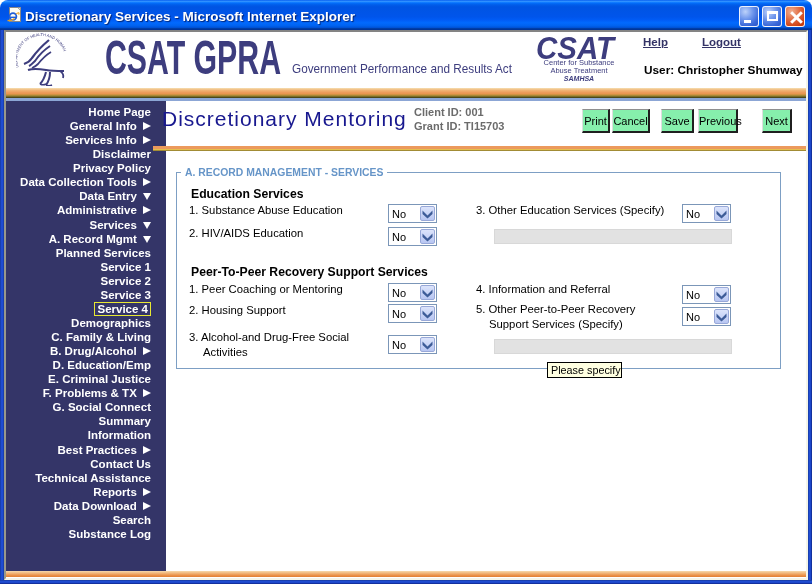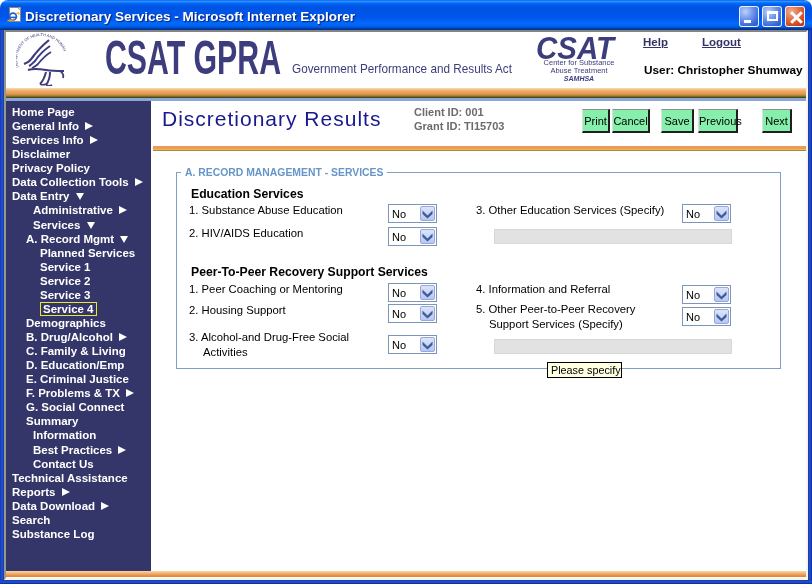--- a/index.html
+++ b/index.html
@@ -19,21 +19,21 @@
 #borderR { position:absolute; left:808px; top:30px; width:4px; height:550px; background:linear-gradient(to right,#16399f,#2253e2 50%,#0e2486); }
 #borderB { position:absolute; left:0; top:580px; width:812px; height:4px; background:linear-gradient(to bottom,#16399f,#2253e2 50%,#0e2486); }
 #client { position:absolute; left:4px; top:30px; width:804px; height:550px; background:#fff;
   border-top:2px solid #848484; border-left:2px solid #98988a; border-right:2px solid #f4f4e8; border-bottom:2px solid #f4f4e8; }
 #doc { position:absolute; left:6px; top:32px; width:800px; height:546px; background:#fff; }
 
 #hdr { position:absolute; left:0; top:0; width:800px; height:56px; background:#fff; }
 #obar1 { position:absolute; left:0; top:56px; width:800px; height:10px;
   background:linear-gradient(to bottom,#f6dfb2 0%,#f0b577 22%,#ec9c5b 45%,#e9954f 58%,#c0913c 70%,#8a7a2c 82%,#55501d 92%,#3a3714 100%); }
 #bline { position:absolute; left:0; top:66px; width:800px; height:3px; background:#8ca6d5; }
-#sidebar { position:absolute; left:0; top:69px; width:145px; height:470px; background:#343568; color:#fff; font-weight:bold; font-size:11.5px; }
+#sidebar { position:absolute; left:0; top:69px; width:160px; height:470px; background:#343568; color:#fff; font-weight:bold; font-size:11.5px;text-align:right; }
 #obar2 { position:absolute; left:0; top:539px; width:800px; height:6px;
   background:linear-gradient(to bottom,#f7d9ac 0%,#f0b274 40%,#ea8f46 75%,#e07f33 100%); }
 
 #menu { position:absolute; left:0; top:4px; width:145px; line-height:14.07px; white-space:nowrap; }
 .L0 { padding-left:6px; } .L1 { padding-left:27px; } .L2 { padding-left:20px; } .L3 { padding-left:34px; }
 .ar { display:inline-block; width:0; height:0; border-left:8px solid #fff; border-top:4px solid transparent; border-bottom:4px solid transparent; margin-left:3px; }
 .ad { display:inline-block; width:0; height:0; border-top:7px solid #fff; border-left:4px solid transparent; border-right:4px solid transparent; margin-left:3px; }
 .sel4 { border:1px solid #e8e832; padding:0 2px; }
 
 #title { position:absolute; left:156px; top:75px; font-size:21px; color:#18188f; letter-spacing:1px; }
@@ -127,38 +127,38 @@
     <div class="L0">Data Entry <span class="ad"></span></div>
     <div class="L1">Administrative <span class="ar"></span></div>
     <div class="L1">Services <span class="ad"></span></div>
     <div class="L2">A. Record Mgmt <span class="ad"></span></div>
     <div class="L3">Planned Services</div>
     <div class="L3">Service 1</div>
     <div class="L3">Service 2</div>
     <div class="L3">Service 3</div>
     <div class="L3"><span class="sel4">Service 4</span></div>
     <div class="L2">Demographics</div>
+    <div class="L2">C. Family &amp; Living</div>
     <div class="L2">B. Drug/Alcohol <span class="ar"></span></div>
-    <div class="L2">C. Family &amp; Living</div>
     <div class="L2">D. Education/Emp</div>
     <div class="L2">E. Criminal Justice</div>
     <div class="L2">F. Problems &amp; TX <span class="ar"></span></div>
     <div class="L2">G. Social Connect</div>
     <div class="L2">Summary</div>
     <div class="L1">Information</div>
     <div class="L1">Best Practices <span class="ar"></span></div>
     <div class="L1">Contact Us</div>
     <div class="L0">Technical Assistance</div>
     <div class="L0">Reports <span class="ar"></span></div>
     <div class="L0">Data Download <span class="ar"></span></div>
     <div class="L0">Search</div>
     <div class="L0">Substance Log</div>
    </div>
   </div>
-  <div id="title">Discretionary Results</div>
+  <div id="title">Discretionary Mentoring</div>
   <div class="cid" style="top:74px">Client ID: 001</div>
   <div class="cid" style="top:88px">Grant ID: TI15703</div>
   <div class="btn" style="left:576px;width:28px">Print</div>
   <div class="btn" style="left:606px;width:38px">Cancel</div>
   <div class="btn" style="left:655px;width:33px">Save</div>
   <div class="btn" style="left:692px;width:40px">Previous</div>
   <div class="btn" style="left:756px;width:30px">Next</div>
   <div id="sep"></div>
   <div id="fs"></div>
   <div id="legend">A. RECORD MANAGEMENT - SERVICES</div>

